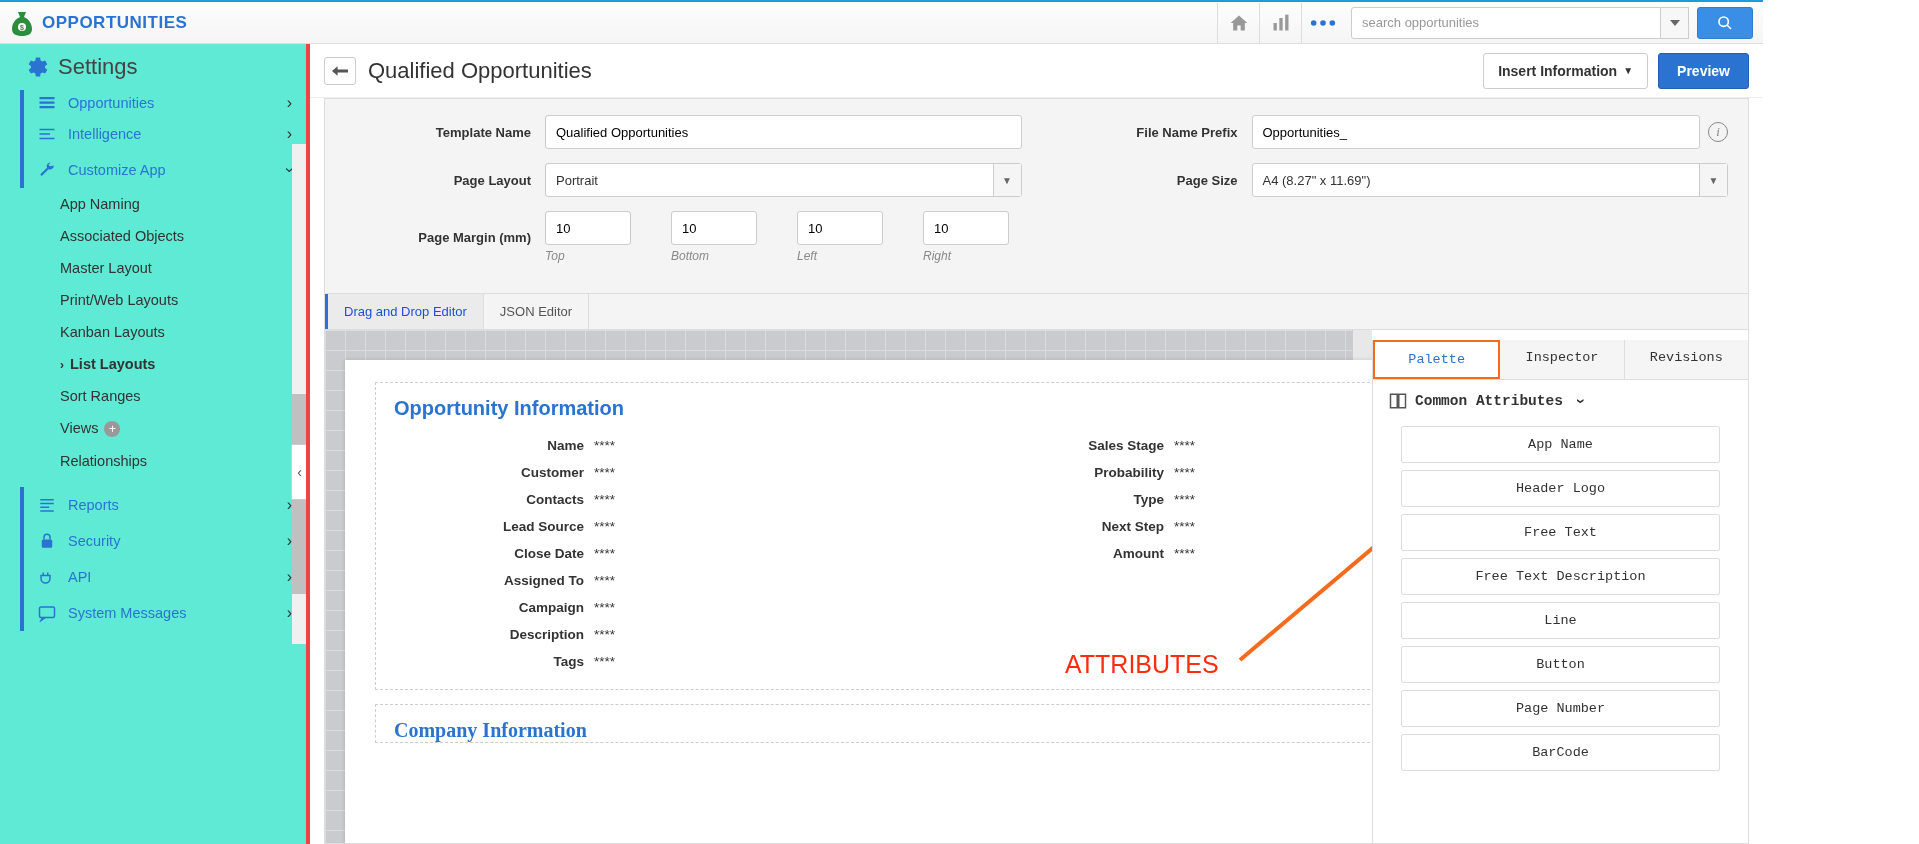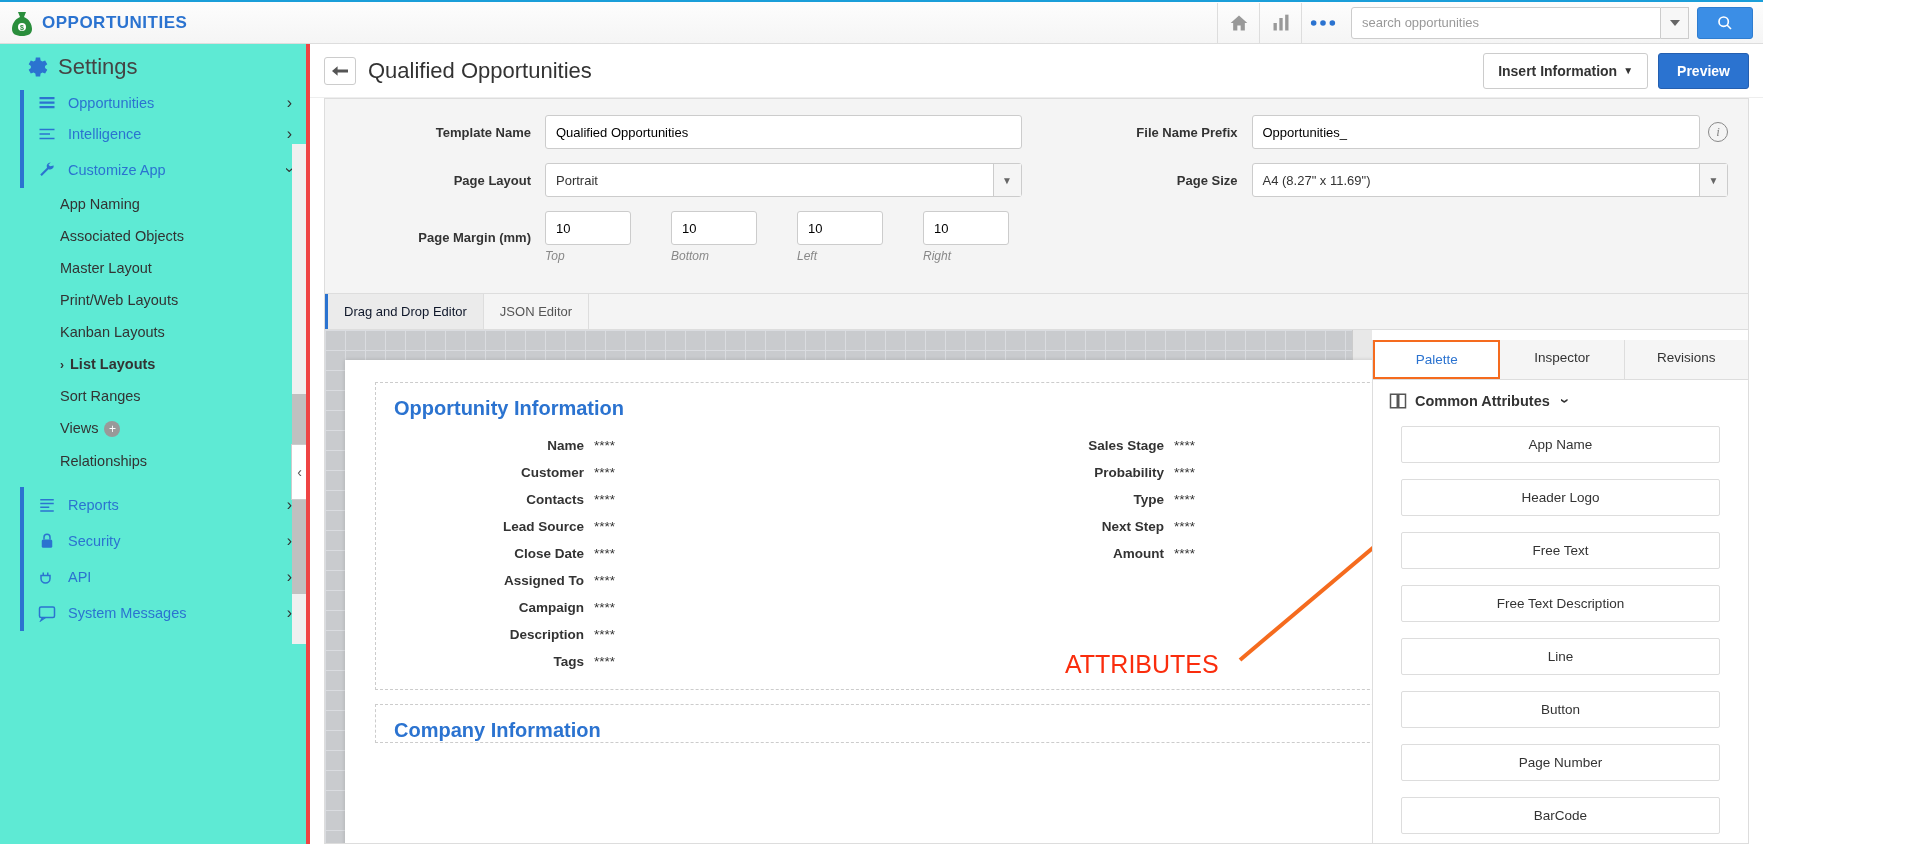--- a/index.html
+++ b/index.html
@@ -63,21 +63,21 @@
 .form-select .caret-box { position: absolute; right: 0; top: 0; bottom: 0; width: 28px; border-left: 1px solid #ccc; background: #f5f5f5; display: flex; align-items: center; justify-content: center; font-size: 10px; color: #666; }
 .margin-inputs { display: flex; gap: 40px; }
 .margin-group { display: flex; flex-direction: column; }
 .margin-group input { width: 86px; height: 34px; border: 1px solid #ccc; border-radius: 3px; padding: 0 10px; font-size: 13px; }
 .margin-group span { font-size: 12px; color: #888; font-style: italic; margin-top: 4px; }
 .info-icon { width: 20px; height: 20px; margin-left: 8px; border: 1.5px solid #888; border-radius: 50%; display: flex; align-items: center; justify-content: center; font-style: italic; font-family: serif; color: #888; font-size: 13px; }
 
 
 .editor-tabs { margin: 0 14px; border: 1px solid #ddd; border-top: none; background: #f4f4f4; display: flex; }
 .editor-tab { padding: 10px 16px; font-size: 13px; color: #555; border-right: 1px solid #ddd; cursor: pointer; }
-.editor-tab.active { background: #ebebeb; border-left: 3px solid #2b73d0; color: #0f172a; }
+.editor-tab.active { background: #ebebeb; border-left: 3px solid #2b73d0; color: #1d4ed8; }
 
 
 .canvas-row { margin: 0 14px; border: 1px solid #ddd; border-top: none; flex: 1; display: flex; overflow: hidden; }
 .gridbg { background-color: #c9cbce; background-image: linear-gradient(#dadce0 1px, transparent 1px), linear-gradient(90deg, #dadce0 1px, transparent 1px); background-size: 20px 20px; }
 .canvas-area { flex: 1; overflow: hidden; padding: 30px 20px; position: relative; }
 .canvas-right-edge { position: absolute; right: 0; top: 0; bottom: 0; width: 20px; background: #e8e8e8; border-left: 1px solid #ccc; }
 
 .page-doc { background: #fff; margin: 0 auto; width: 1110px; min-height: 500px; padding: 22px 30px; box-shadow: 0 0 4px rgba(0,0,0,0.15); position: relative; }
 .section-border { border: 1.5px dashed #ccc; padding: 14px 18px; margin-bottom: 14px; }
 .section-title { color: #2b73d0; font-weight: bold; font-size: 20px; margin-bottom: 12px; }
@@ -88,29 +88,29 @@
 .field-val { color: #333; }
 
 
 .annotation-text { position: absolute; color: #fa2d0d; font-size: 25px; font-weight: 400; }
 .annotation-arrow { position: absolute; }
 
 
 .collapse-tab { position: absolute; right: -1px; top: 400px; width: 16px; height: 56px; background: #fff; border: 1px solid #ccc; border-right: none; display: flex; align-items: center; justify-content: center; cursor: pointer; font-size: 14px; color: #555; }
 
 
-.palette-panel { width: 376px; background: #fff; border-left: 1px solid #ddd; display: flex; flex-direction: column; margin-top: 10px; overflow: hidden; }
+.palette-panel { width: 376px; background: #fff; border-left: 1px solid #ddd; display: flex; flex-direction: column; margin-top: 10px; overflow: hidden; font-family: Liberation Mono, monospace; }
 .palette-tabs { display: flex; border-bottom: 1px solid #ddd; }
 .palette-tab { flex: 1; text-align: center; padding: 10px 6px; font-size: 13.5px; color: #333; background: #f5f5f5; border-right: 1px solid #ddd; cursor: pointer; }
 .palette-tab:last-child { border-right: none; }
 .palette-tab.active { background: #fff; color: #2b73d0; border: 2px solid #f56b1e; border-bottom: 2px solid #f56b1e; }
 .palette-section-header { padding: 12px 16px; font-weight: bold; font-size: 14.5px; display: flex; align-items: center; gap: 8px; }
 .palette-section-header svg { width: 18px; height: 18px; fill: #555; }
 .palette-section-header .chev { margin-left: 4px; }
-.attr-list { padding: 4px 28px; display: flex; flex-direction: column; gap: 16px; }
+.attr-list { padding: 4px 28px; display: flex; flex-direction: column; gap: 7px; }
 .attr-item { border: 1px solid #ddd; background: #fff; border-radius: 2px; padding: 10px; text-align: center; font-size: 13.5px; cursor: grab; }
 
 </style>
 </head>
 <body>
 
 <div class="app">
 
   <div class="top-header">
     <div class="logo-wrap">
@@ -385,21 +385,21 @@
                       <div class="field-label" style="width:260px;">Next Step</div>
                       <div class="field-val">****</div>
                     </div>
                     <div class="field-row">
                       <div class="field-label" style="width:260px;">Amount</div>
                       <div class="field-val">****</div>
                     </div>
                   </div>
               </div>
             </div>
-            <div class="section-border" style="padding-bottom:0;">
+            <div class="section-border" style="padding-bottom:0;font-family:Liberation Serif, serif;">
               <div class="section-title" style="margin-bottom:0;">Company Information</div>
             </div>
           </div>
 
           <div class="annotation-text" style="left: 740px; top: 320px;">ATTRIBUTES</div>
           <svg class="annotation-arrow" style="left: 900px; top: 120px; width: 260px; height: 220px;" viewBox="0 0 260 220">
             <line x1="15" y1="210" x2="240" y2="20" stroke="#f56b1e" stroke-width="4"></line>
             <polygon points="260,6 230,12 240,30" fill="#f56b1e"></polygon>
           </svg>
         </div>

